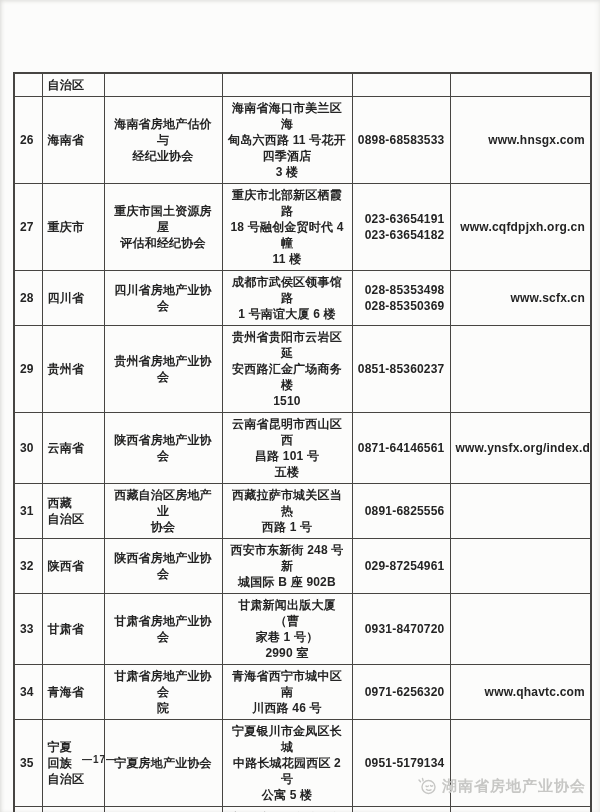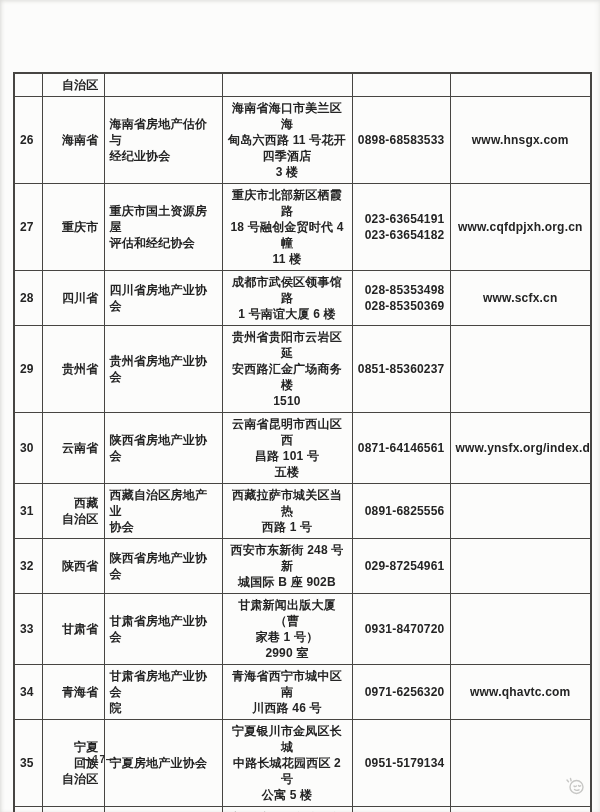--- a/index.html
+++ b/index.html
@@ -26,25 +26,25 @@
     padding:3px 5px;
     font-size:12px;
     line-height:16px;
     font-weight:600;
     vertical-align:middle;
     letter-spacing:0.2px;
     overflow:hidden;
   }
   .multiline{white-space:pre-line;}
   td.c-num{font-size:12.5px;}
-  td.c-prov{text-align:right;}
-  td.c-name{text-align:left;}
+  td.c-prov{text-align:left;}
+  td.c-name{text-align:center;}
   td.c-addr{text-align:center;}
   td.c-phone{text-align:right;}
-  td.c-web{text-align:center;font-size:11.5px;}
+  td.c-web{text-align:right;font-size:11.5px;}
   tr.carryover td{padding-top:2px;padding-bottom:2px;height:18px;}
   .page-number{
     position:absolute;left:82px;top:754px;
     font-size:10px;font-weight:700;color:#2b2b2b;
     letter-spacing:1px;
   }
   .watermark{
     position:absolute;right:14px;top:776px;
     display:flex;align-items:center;gap:4px;
     color:#c7c7c5;
@@ -207,15 +207,16 @@
     <span>
       <svg width="22" height="20" viewBox="0 0 22 20" fill="none" stroke="#c7c7c5" stroke-width="1.4" stroke-linecap="round">
         <circle cx="12.5" cy="11" r="6.5"></circle>
         <path d="M10 10 q1 1.2 2.4 0"></path>
         <path d="M14.5 9.5 q1 1.2 2.2 0.2"></path>
         <path d="M10.5 13.5 q2 1.6 4.5 0.3"></path>
         <path d="M3 4 l1.5 1.8"></path>
         <path d="M6.5 2.5 l0.6 2.2"></path>
       </svg>
     </span>
+    <span>湖南省房地产业协会</span>
   </div>
 
 </div>
 
 </body></html>

